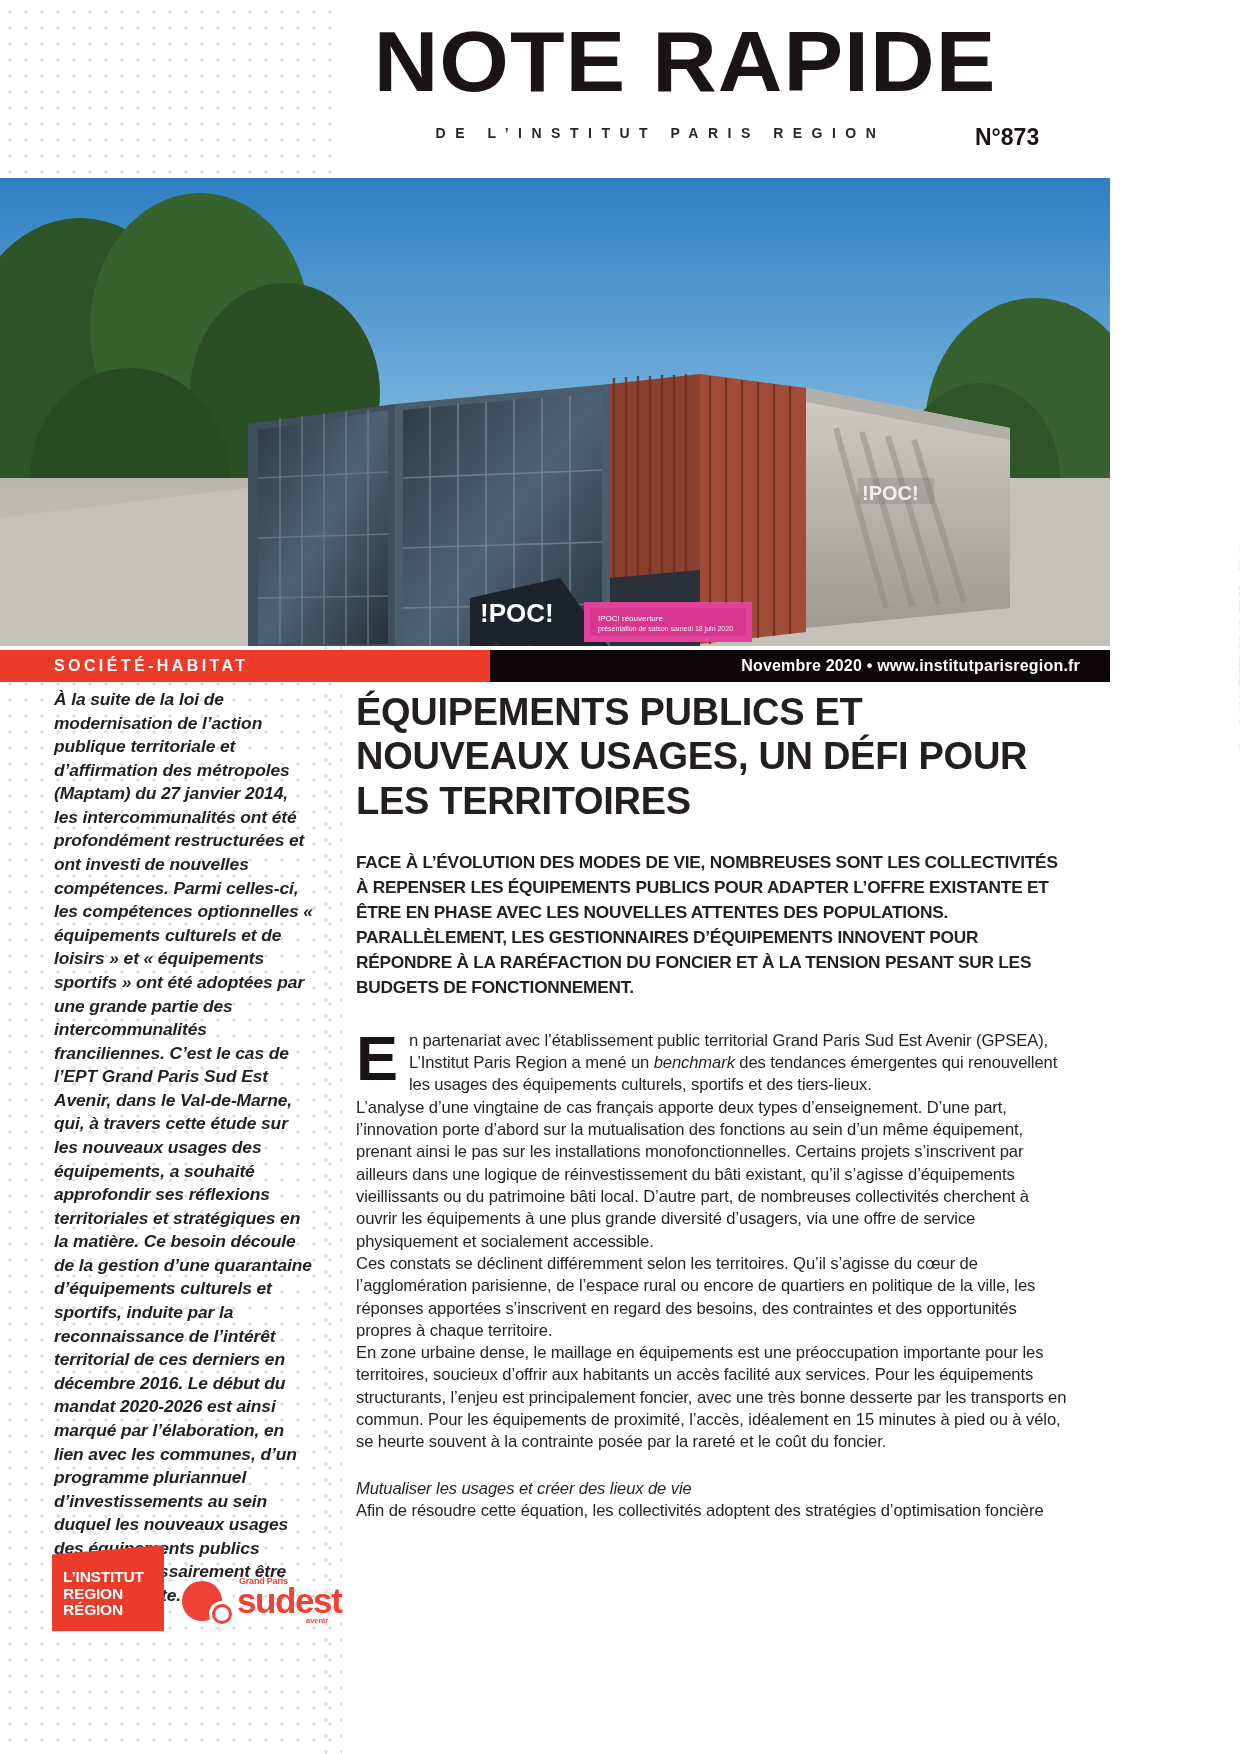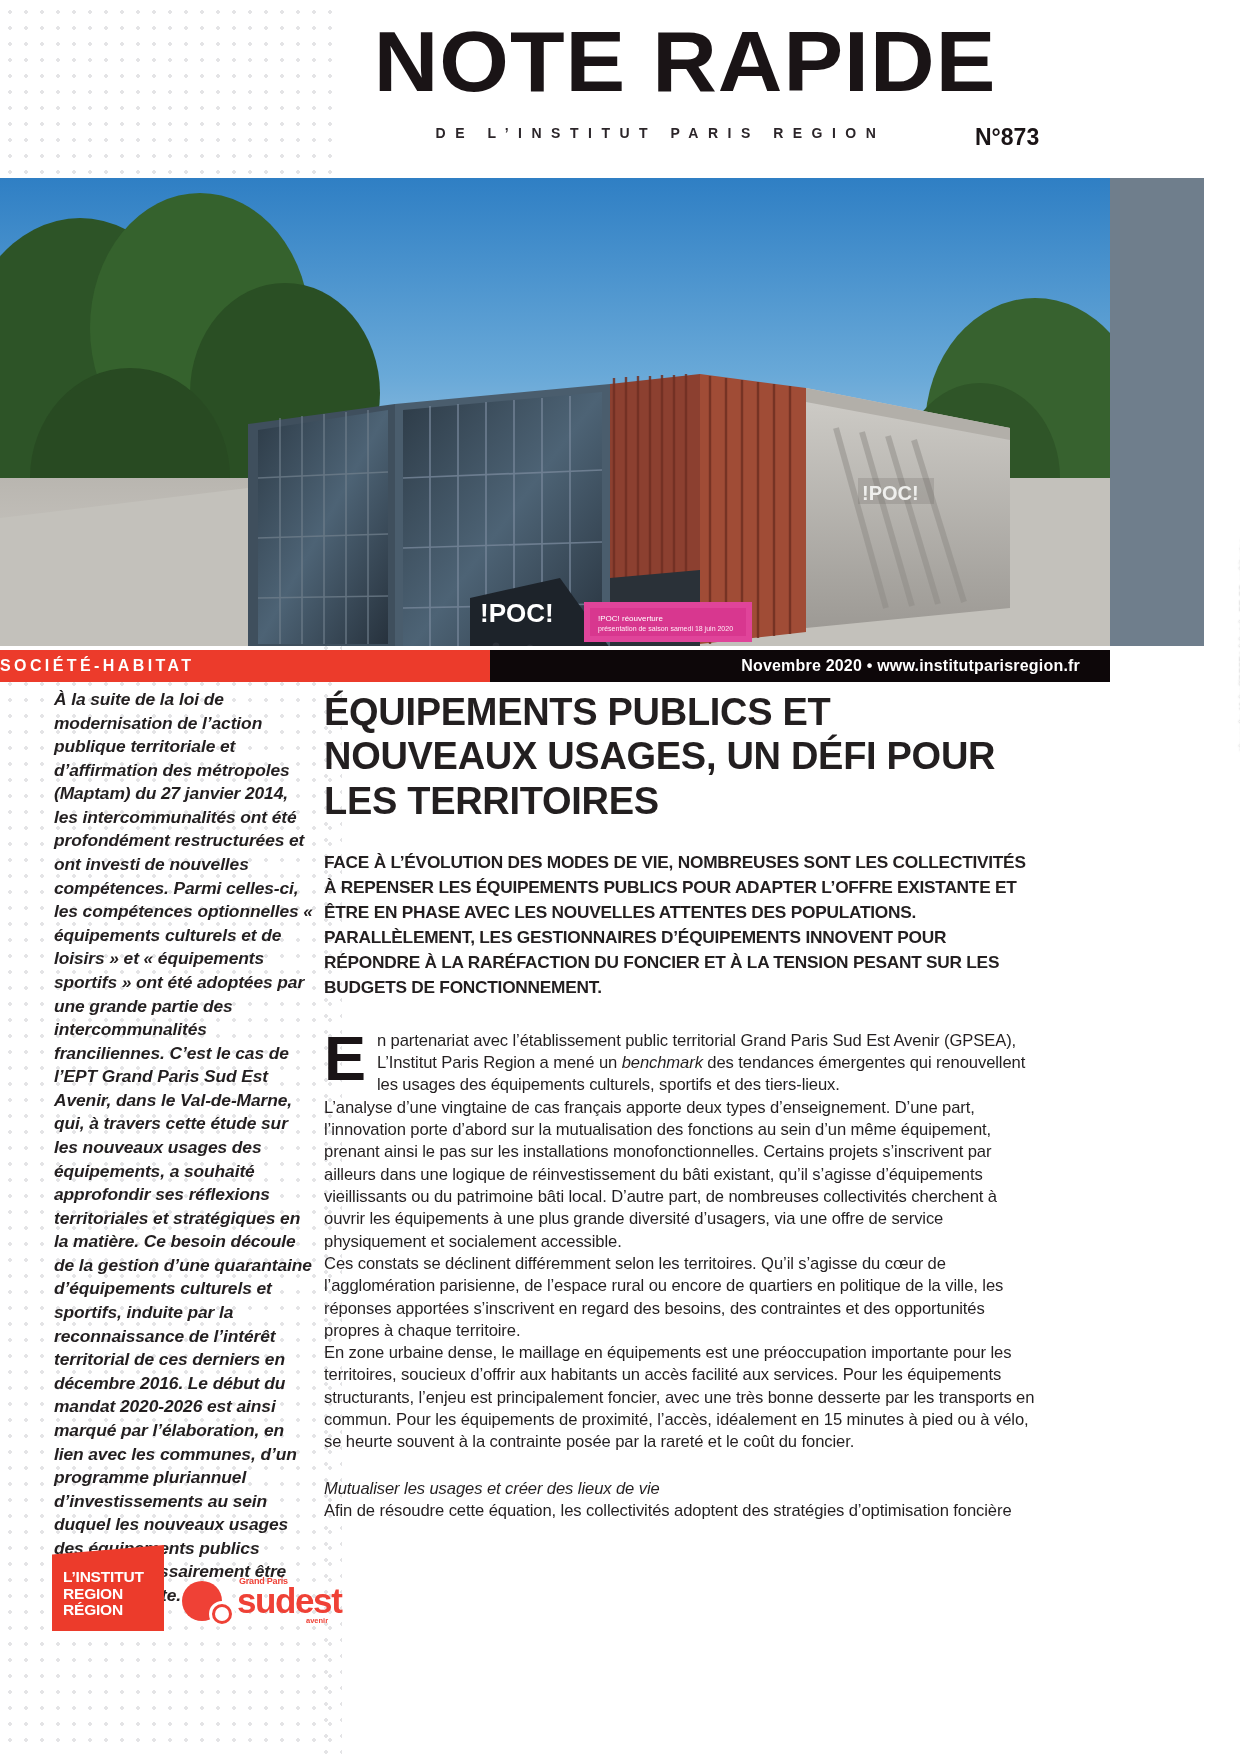--- a/index.html
+++ b/index.html
@@ -85,21 +85,21 @@
     left:975px;top:124px;
     font-size:23px;
     font-weight:bold;
     letter-spacing:0px;
     color:#1a1416;
   }
   
   .hero{
     position:absolute;
     left:0;top:178px;
-    width:1204px;height:468px;
+    width:1110px;height:468px;
     overflow:hidden;
     z-index:4;
     background:#6f7e8c;
   }
   .hero svg{display:block;}
   .credit{
     position:absolute;
     right:2px;top:360px;
     transform-origin:right top;
     transform:rotate(-90deg) translateY(0) translateX(0);
@@ -127,20 +127,21 @@
   .banner-red{
     width:490px;height:32px;
     background:#ec3b2b;
     display:flex;align-items:center;
   }
   .banner-red span{
     color:#ffffff;
     font-size:16px;
     font-weight:bold;
     letter-spacing:3.4px;
+    padding-left:54px;
   }
   .banner-black{
     flex:1;height:32px;
     background:#0d0709;
     display:flex;align-items:center;justify-content:flex-end;
   }
   .banner-black span{
     color:#ffffff;
     font-size:16px;
     font-weight:600;
@@ -188,21 +189,21 @@
   }
   .sd-circ1{position:absolute;left:0;top:22px;width:40px;height:40px;border-radius:50%;background:#ef4136;}
   .sd-circ2{position:absolute;left:27px;top:42px;width:26px;height:26px;border-radius:50%;background:#ef4136;border:3px solid #fff;box-sizing:border-box;}
   .sd-circ3{position:absolute;left:33px;top:48px;width:14px;height:14px;border-radius:50%;background:#fff;}
   .sd-small{position:absolute;left:57px;top:17px;color:#ef4136;font-size:9px;font-weight:bold;letter-spacing:-.2px;}
   .sd-big{position:absolute;left:55px;top:24px;color:#ef4136;font-size:35px;font-weight:bold;letter-spacing:-1.4px;line-height:1;}
   .sd-avenir{position:absolute;left:124px;top:57px;color:#ef4136;font-size:7.5px;font-weight:bold;}
   
   .main{
     position:absolute;
-    left:324px;top:690px;
+    left:356px;top:690px;
     width:712px;
     z-index:5;
   }
   h1.title{
     margin:0;
     font-size:38px;
     line-height:1.17;
     font-weight:bold;
     letter-spacing:-.3px;
     color:#231f20;

